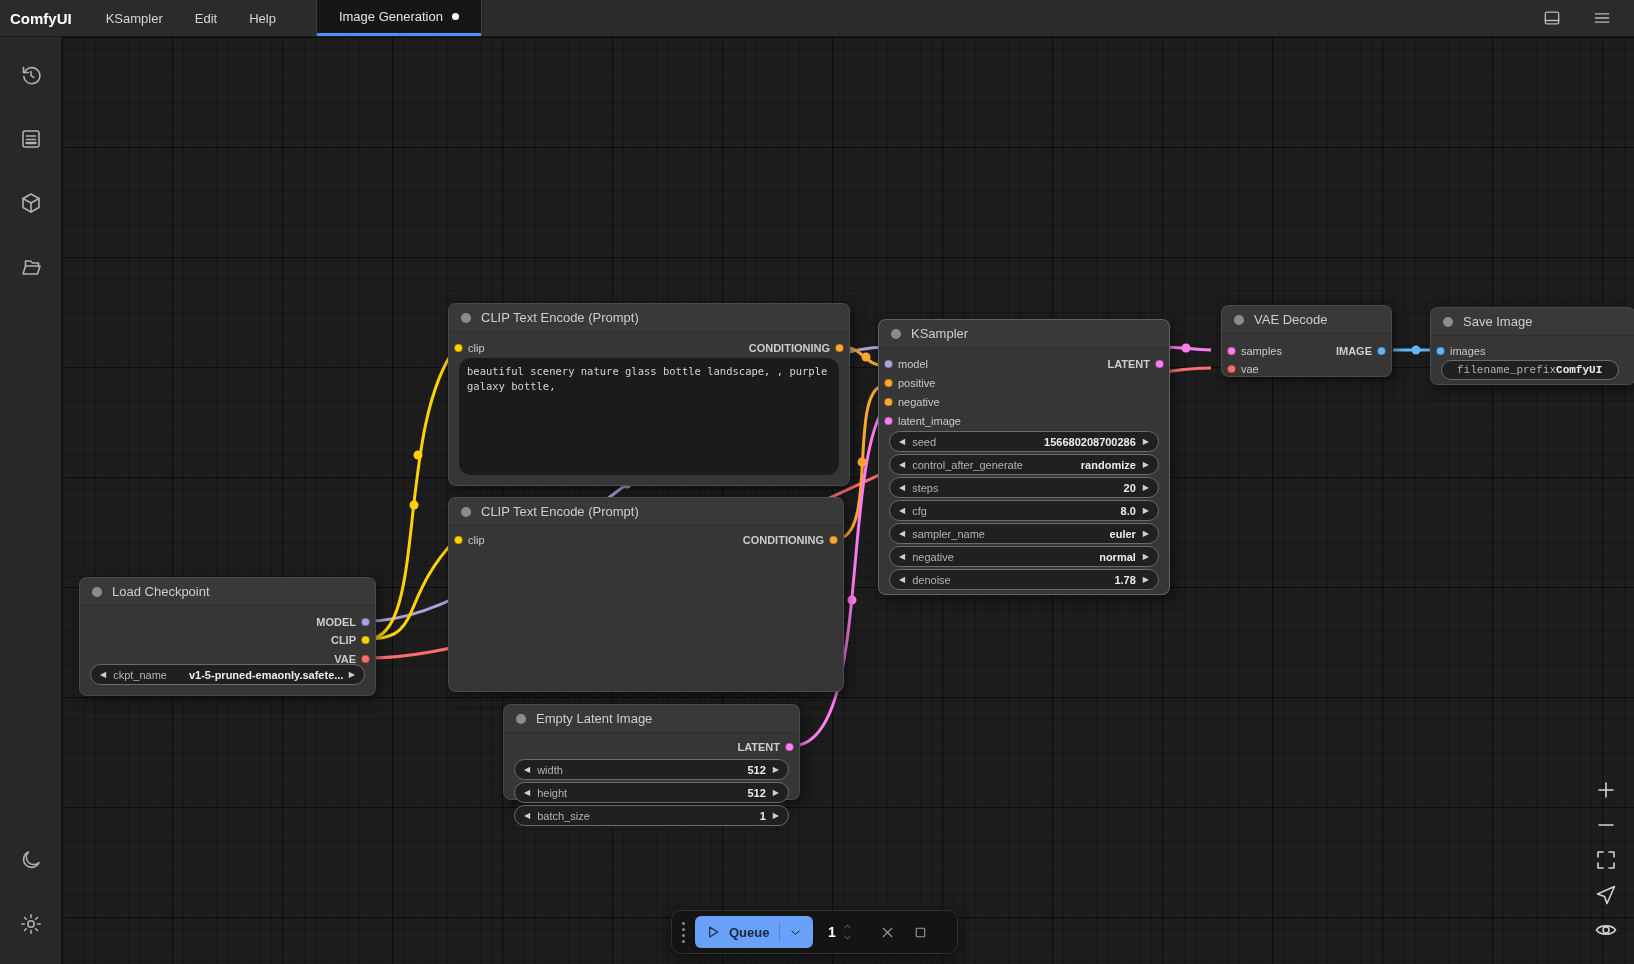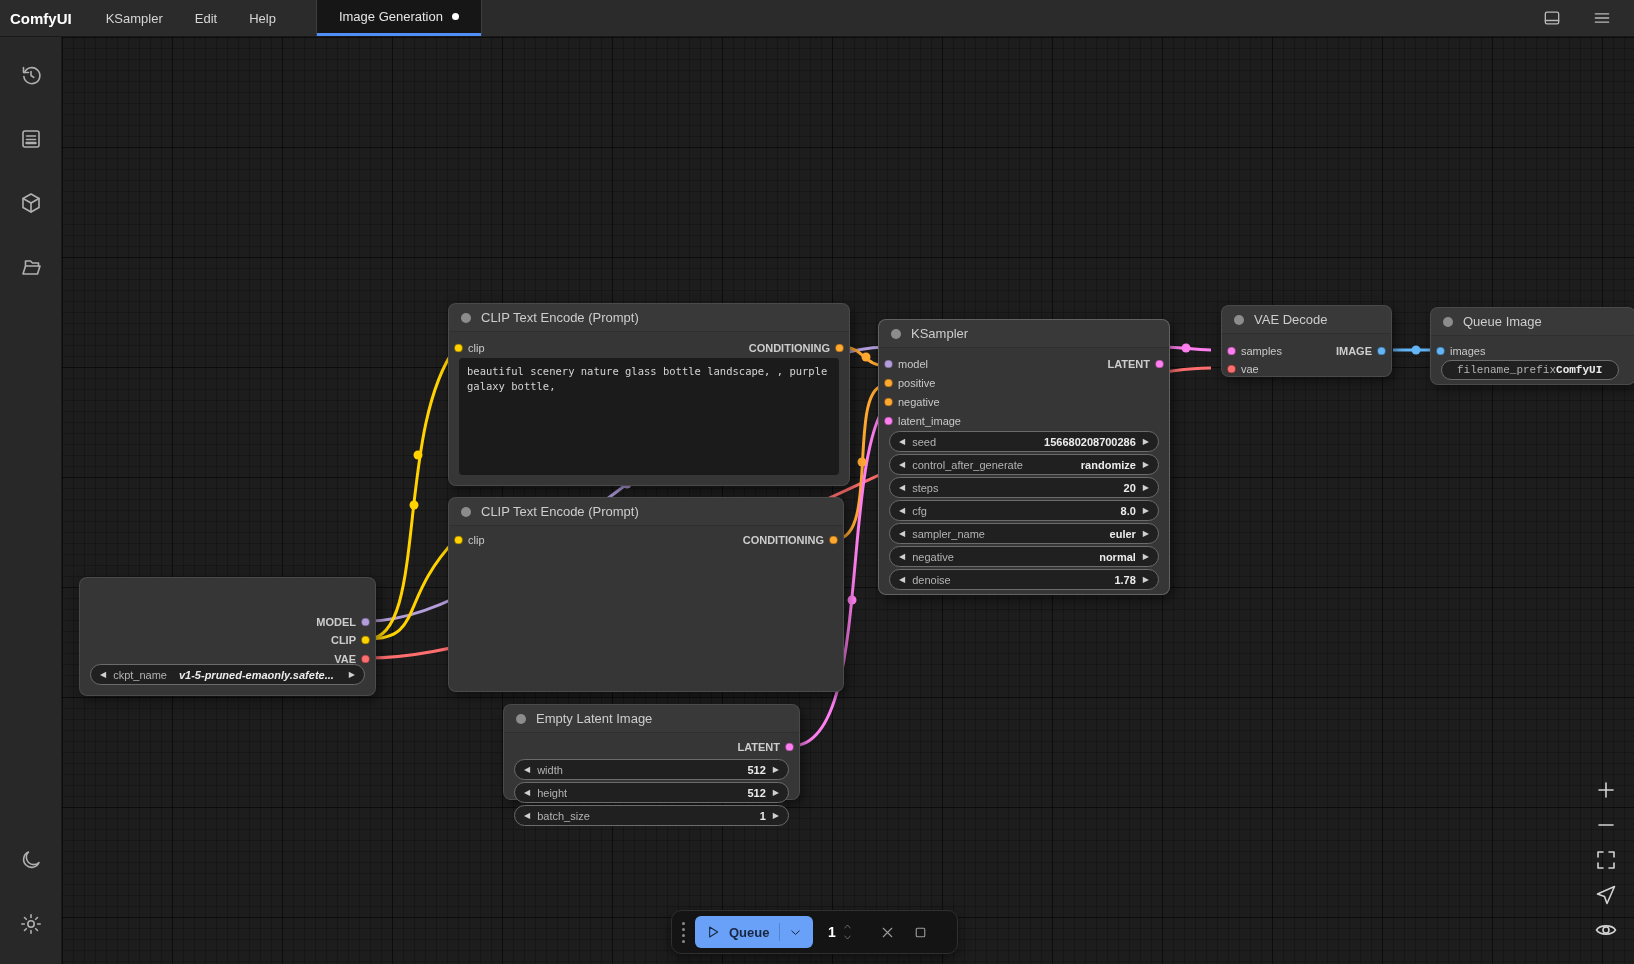--- a/index.html
+++ b/index.html
@@ -78,22 +78,22 @@
   .p-model { background:#b39ddb; } .p-clip { background:#ffd200; }
   .p-vae { background:#ff6e6e; }  .p-cond { background:#ffa931; }
   .p-latent { background:#ff7ef0; } .p-image { background:#64b5f6; }
 
   .widget { position:absolute; left:10px; right:10px; height:21px;
             background:#202020; border:1px solid #6b6b6b; border-radius:11px;
             display:flex; align-items:center; padding:0 9px; font-size:11px; }
   .warrow { color:#d0d0d0; font-size:8px; line-height:1; flex:0 0 auto; }
   .wlabel { margin-left:7px; color:#b3b3b3; }
   .wvalue { margin-left:auto; margin-right:7px; color:#ececec; font-weight:bold; }
-  .wvalue.after-label { margin-left:12px; margin-right:auto;font-style:italic; }
-  .textarea { position:absolute; background:#1b1b1b; border-radius:4px;
+  .wvalue.after-label { margin-left:22px; margin-right:auto; }
+  .textarea { position:absolute; background:#1b1b1b; border-radius:12px;
               font-family:"DejaVu Sans Mono", monospace; font-size:10.5px;
               color:#d4d4d4; padding:6px 8px; line-height:1.4; overflow:hidden; }
 
   
   .queue-bar { position:absolute; left:671px; top:910px; width:287px; height:44px;
                background:#141414; border:1px solid #2f2f2f; border-radius:10px;
                display:flex; align-items:center; z-index:5;
                box-shadow:0 4px 12px rgba(0,0,0,0.5); }
   .grip { margin-left:10px; color:#8a8a8a; display:flex; flex-direction:column; gap:3px; }
   .grip i { width:3px; height:3px; border-radius:50%; background:#8a8a8a; display:block; }
@@ -206,20 +206,24 @@
   </div>
   <div class="side-icon" style="margin-bottom:14px">
     <svg class="icon24" viewBox="0 0 24 24">
         <circle cx="12" cy="12" r="3.2"></circle>
         <path d="M12 2.8v2.6 M12 18.6v2.6 M2.8 12h2.6 M18.6 12h2.6 M5.5 5.5l1.8 1.8 M16.7 16.7l1.8 1.8 M18.5 5.5l-1.8 1.8 M7.3 16.7l-1.8 1.8"></path>
       </svg>
   </div>
 </div>
 
 <div class="node" style="left:79px; top:577px; width:297px; height:119px;">
+  <div class="node-title">
+    <span class="title-dot"></span>
+    <span>Load Checkpoint</span>
+  </div>
   <div class="row" style="top:35px">
     <span class="out-label">MODEL</span>
     <span class="port out p-model"></span>
   </div>
   <div class="row" style="top:53px">
     <span class="out-label">CLIP</span>
     <span class="port out p-clip"></span>
   </div>
   <div class="row" style="top:72px">
     <span class="out-label">VAE</span>
@@ -369,21 +373,21 @@
   </div>
   <div class="row" style="top:54px">
     <span class="port in p-vae"></span>
     <span class="in-label">vae</span>
   </div>
 </div>
 
 <div class="node" style="left:1430px; top:307px; width:206px; height:78px;">
   <div class="node-title">
     <span class="title-dot"></span>
-    <span>Queue Image</span>
+    <span>Save Image</span>
   </div>
   <div class="row" style="top:34px">
     <span class="port in p-image"></span>
     <span class="in-label">images</span>
   </div>
   <div class="widget" style="top:52px; height:20px; right:16px;font-family:Liberation Mono, monospace;">
     <span class="wlabel" style="margin-left:6px">filename_prefix</span>
     <span class="wvalue">ComfyUI</span>
   </div>
 </div>

